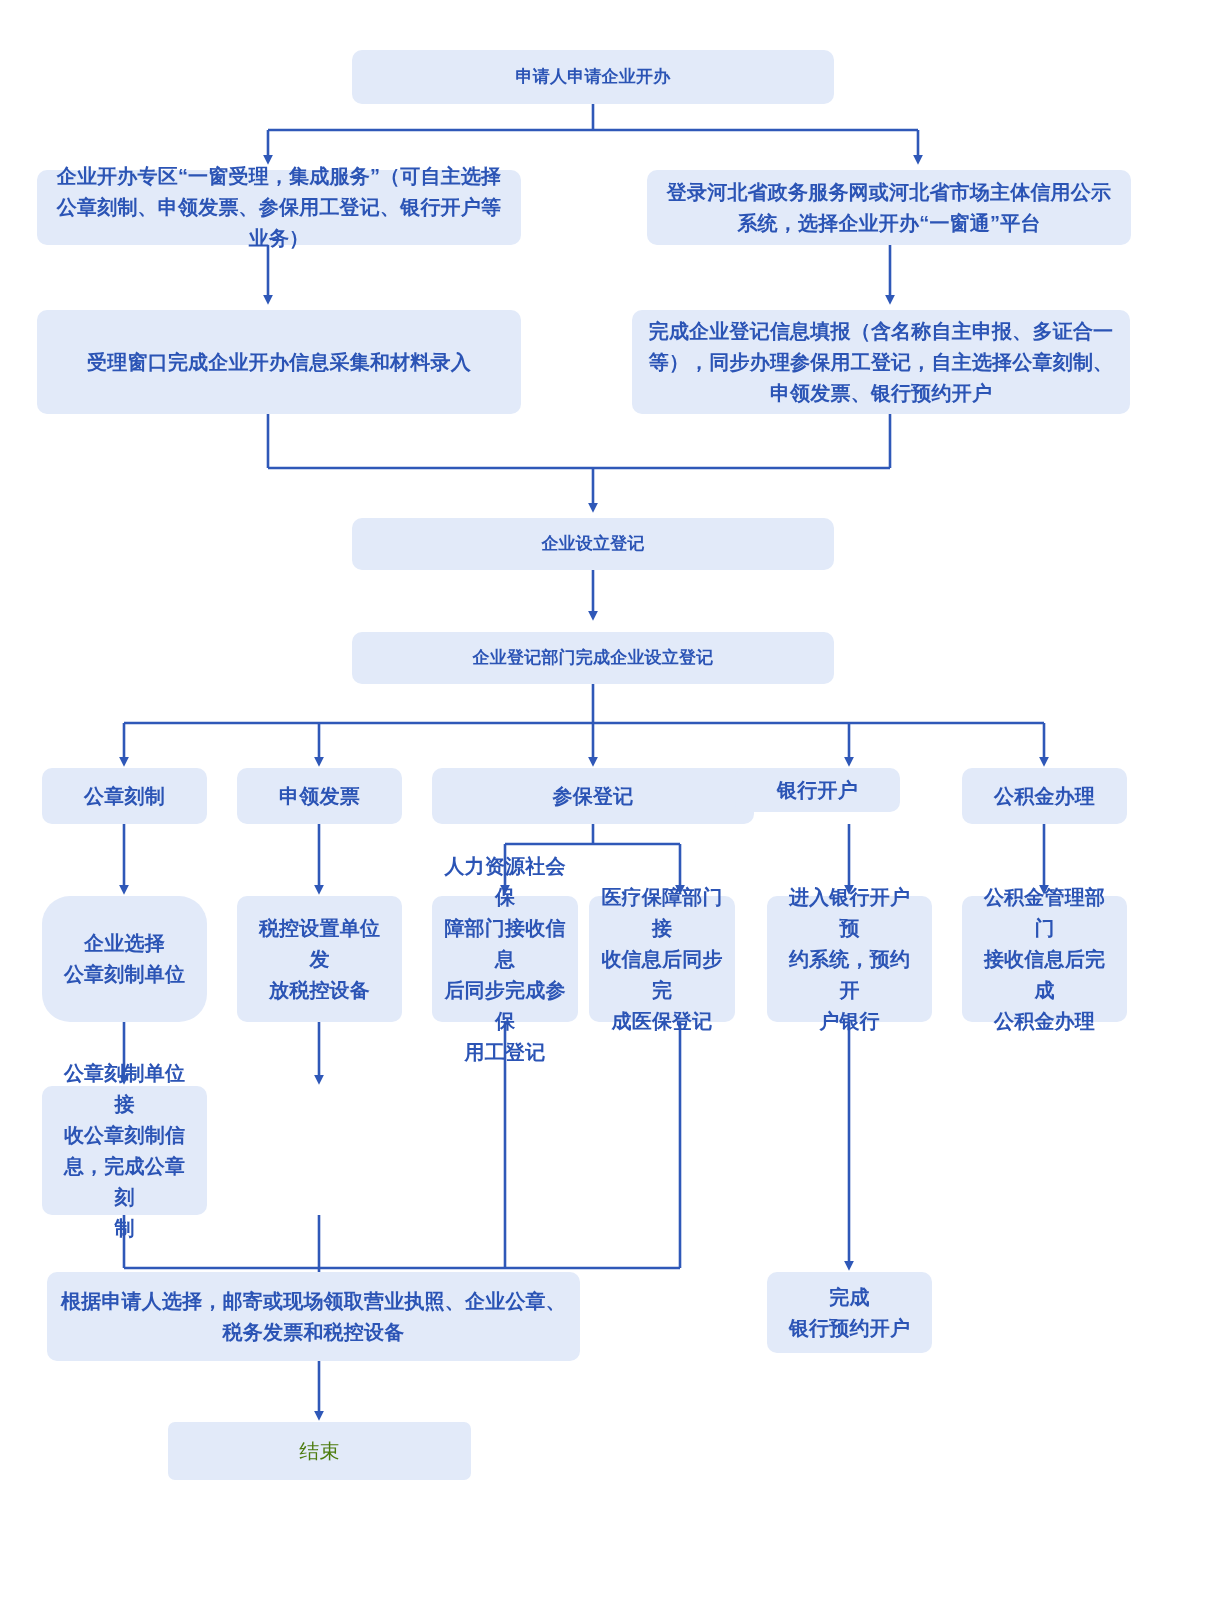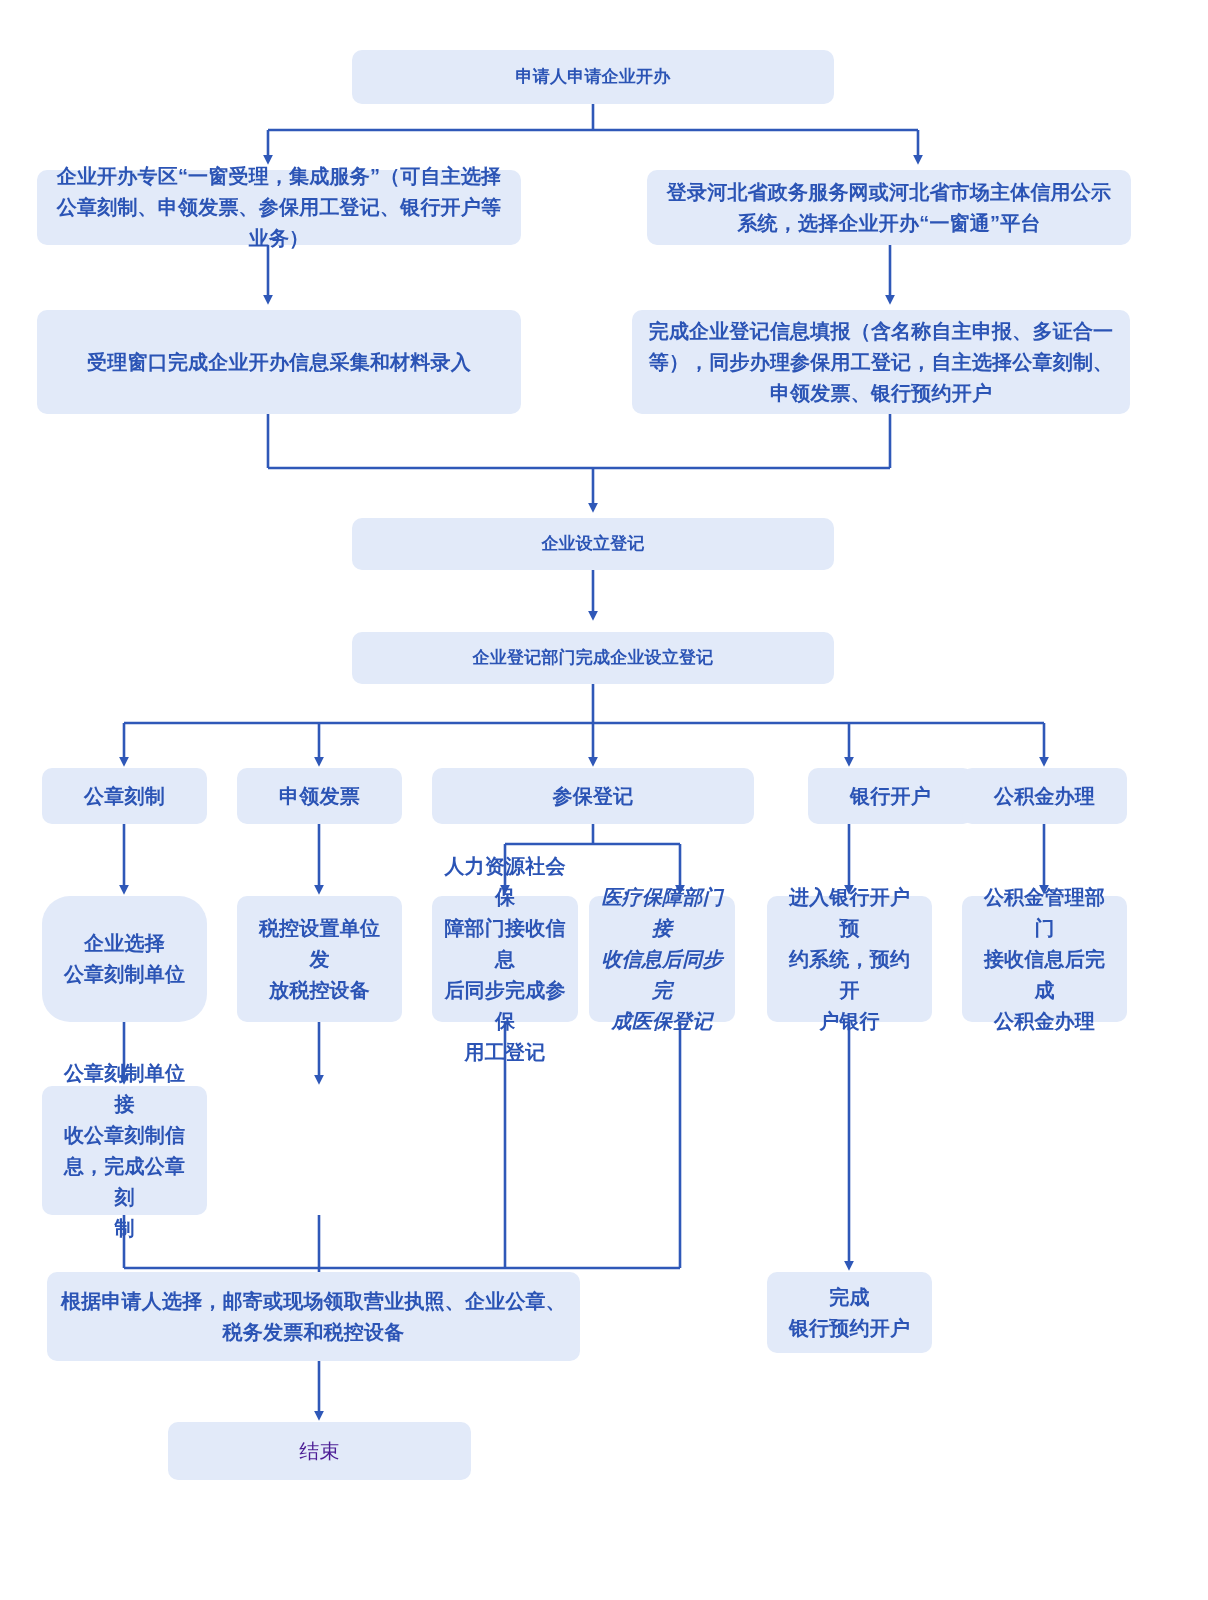--- a/index.html
+++ b/index.html
@@ -43,21 +43,22 @@
     z-index: 2;
   }
   .node span {
     display: block;
     width: 100%;
   }
   .f17 { font-size: 17px; }
   .f16 { font-size: 20px; }
   .terminal {
     font-weight: 400;
-    color: #4c1d95;
+    color: #4d7c0f;
+    border-radius: 7px;
   }
 </style>
 </head>
 <body>
 
 <div id="canvas">
 
   <svg id="wires" viewBox="0 0 1208 1600" xmlns="http://www.w3.org/2000/svg">
     <defs>
       <marker id="arrow" markerWidth="11" markerHeight="11" refX="1.2" refY="5" orient="auto" markerUnits="userSpaceOnUse">
@@ -147,21 +148,21 @@
   </div>
 
   <div class="node f16" style="left:237px; top:768px; width:165px; height:56px;">
     <span>申领发票</span>
   </div>
 
   <div class="node f16" style="left:432px; top:768px; width:322px; height:56px;">
     <span>参保登记</span>
   </div>
 
-  <div class="node f16" style="left:808px; top:768px; width:165px; height:56px;">
+  <div class="node f16" style="left:735px; top:768px; width:165px; height:44px;">
     <span>银行开户</span>
   </div>
 
   <div class="node f16" style="left:962px; top:768px; width:165px; height:56px;">
     <span>公积金办理</span>
   </div>
 
   <div class="node f16" style="left:42px; top:896px; width:165px; height:126px;border-radius:28px;">
     <span style="white-space:pre-line;">企业选择
 公章刻制单位</span>
@@ -172,21 +173,21 @@
 放税控设备</span>
   </div>
 
   <div class="node f16" style="left:432px; top:896px; width:146px; height:126px;">
     <span style="white-space:pre-line;">人力资源社会保
 障部门接收信息
 后同步完成参保
 用工登记</span>
   </div>
 
-  <div class="node f16" style="left:589px; top:896px; width:146px; height:126px;font-style:italic;">
+  <div class="node f16" style="left:589px; top:896px; width:146px; height:126px;">
     <span style="white-space:pre-line;">医疗保障部门接
 收信息后同步完
 成医保登记</span>
   </div>
 
   <div class="node f16" style="left:767px; top:896px; width:165px; height:126px;">
     <span style="white-space:pre-line;">进入银行开户预
 约系统，预约开
 户银行</span>
   </div>

